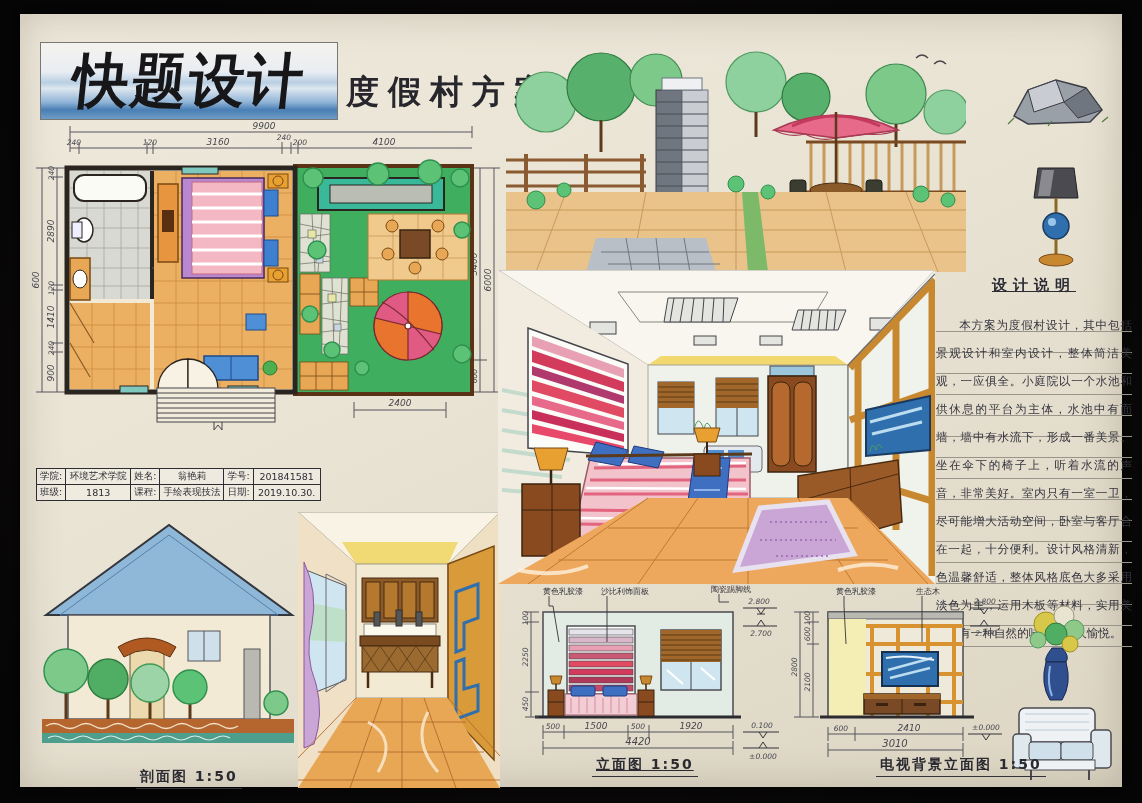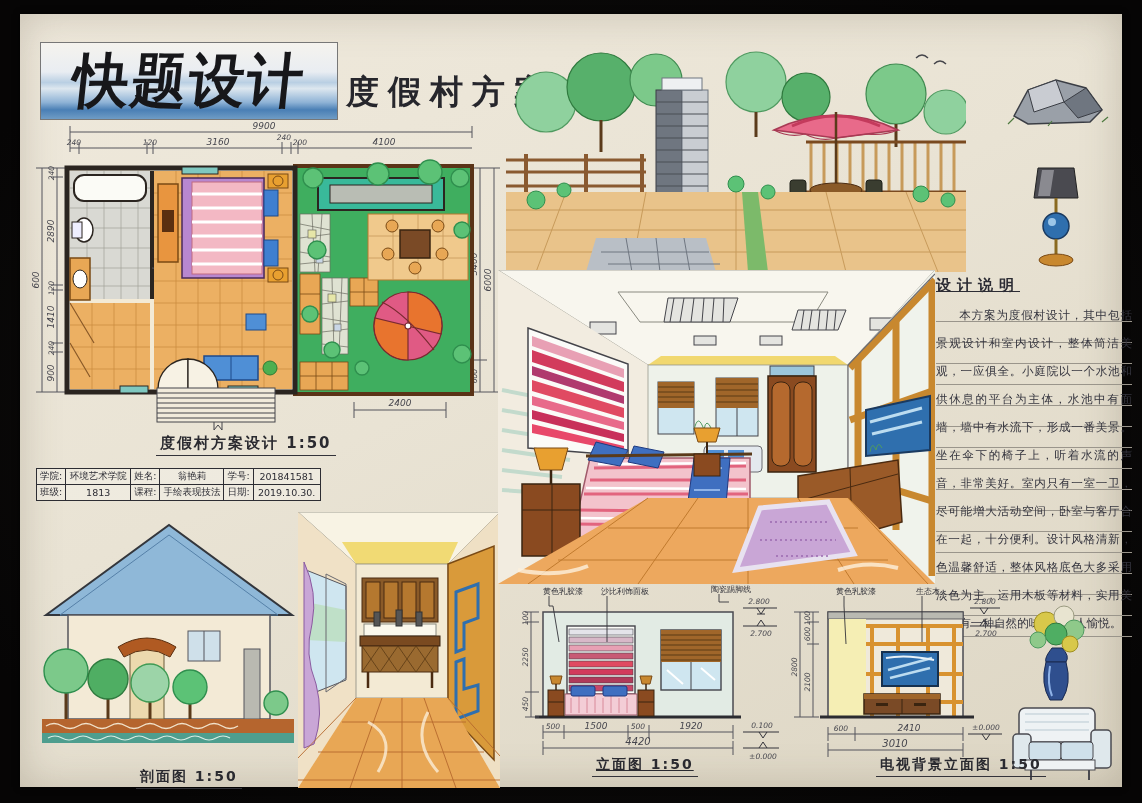--- a/index.html
+++ b/index.html
@@ -10,21 +10,21 @@
   .abs{position:absolute;}
   .caption{font-size:14px;letter-spacing:2px;color:#2a2a30;border-bottom:1.6px solid #33333a;padding:0 4px 2px;display:inline-block;font-weight:bold;}
   .logo{width:296px;height:76px;border:1px solid #777;
     background:linear-gradient(180deg,#f5f3ee 0%,#e9edf2 38%,#b9cfe3 52%,#dde7ef 60%,#8fb3d6 78%,#4a7fb5 88%,#6f9cc5 100%);
     display:flex;align-items:center;justify-content:center;overflow:hidden;}
   .logo span{font-size:56px;font-weight:bold;letter-spacing:2px;color:#17171a;transform:skewX(-6deg) scaleY(1.05);line-height:1;}
   .main-title{font-size:33px;letter-spacing:9px;font-weight:bold;color:#26262c;}
   .info-table{border-collapse:collapse;background:rgba(255,255,255,.25);}
   .info-table td{border:1.4px solid #2d2d33;font-size:9.5px;color:#2c2c34;padding:1px 3px;text-align:center;white-space:nowrap;margin-left:43px;}
   .notes{width:196px;color:#34343e;}
-  .notes-title{font-size:15px;letter-spacing:6px;font-weight:bold;text-decoration:underline;margin-bottom:6px;color:#2c2c34;}
+  .notes-title{text-align:center;font-size:15px;letter-spacing:6px;font-weight:bold;text-decoration:underline;margin-bottom:16px;color:#2c2c34;}
   .notes-body{font-size:11.6px;line-height:28px;text-align:justify;text-indent:2em;
     background:repeating-linear-gradient(to bottom,transparent 0 20px,#9a958b 20px 21px);}
   svg text{font-family:"DejaVu Sans",sans-serif;fill:#45454d;}
   .dim{font-size:9px;font-style:italic;}
   .dim-sm{font-size:7.5px;font-style:italic;}
   .lbl{font-size:8px;fill:#33333a;}
 </style>
 </head>
 <body>
 
@@ -208,21 +208,20 @@
     </g>
 
     <g stroke="#55555c" stroke-width="1">
       <line x1="322" y1="292" x2="414" y2="292"></line>
           <line x1="322" y1="284" x2="322" y2="300"></line>
           <line x1="414" y1="284" x2="414" y2="300"></line>
     </g>
     <text class="dim" x="368" y="288" text-anchor="middle">2400</text>
   </svg>
 
-  <div class="abs caption" style="left:136px;top:420px;font-size:15px;">度假村方案设计 1:50</div>
 
   <table class="abs info-table" style="left:16px;top:454px;">
     <tbody>
           <tr>
       <td>学院:</td>
       <td style="min-width:58px">环境艺术学院</td>
       <td>姓名:</td>
       <td style="min-width:44px">翁艳莉</td>
       <td>学号:</td>
       <td style="min-width:60px">201841581</td>

